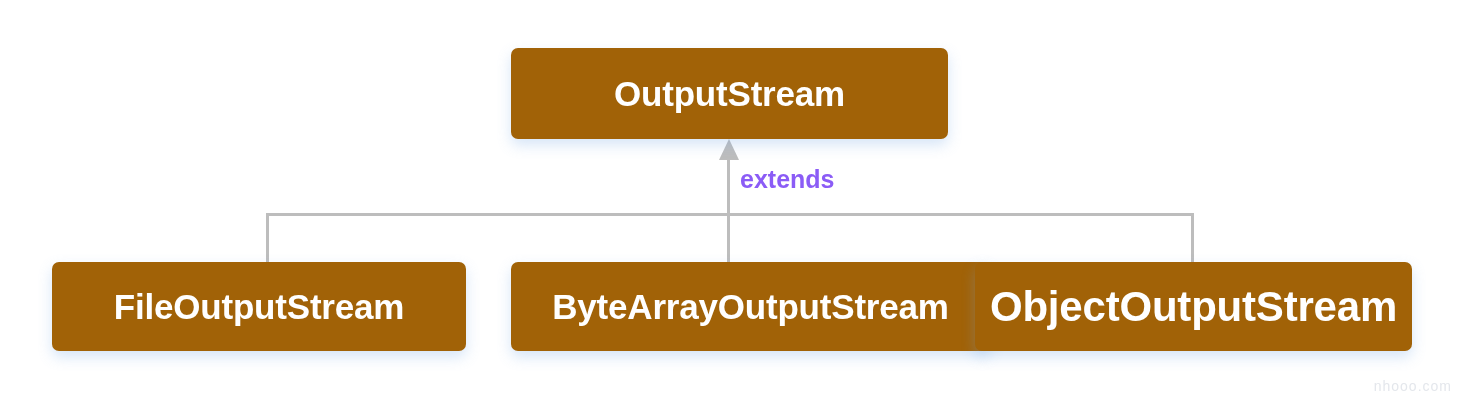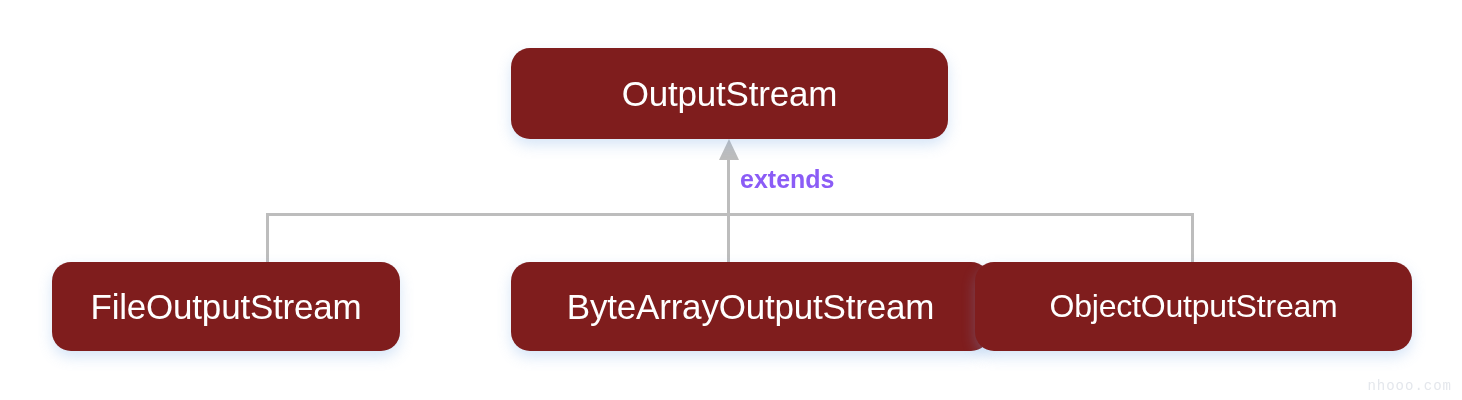--- a/index.html
+++ b/index.html
@@ -17,63 +17,63 @@
   #diagram {
     position: relative;
     width: 1462px;
     height: 400px;
   }
 
   
   .class-box {
     position: absolute;
     box-sizing: border-box;
-    background: #7f1d1d;
-    border-radius: 19px;
+    background: #a16207;
+    border-radius: 7px;
     display: flex;
     align-items: center;
     justify-content: center;
     color: #ffffff;
-    font-weight: normal;
+    font-weight: bold;
     letter-spacing: -0.2px;
     white-space: nowrap;
     box-shadow: 0 6px 14px rgba(120, 170, 230, 0.30);
     z-index: 3;
   }
 
   #box-outputstream {
     left: 511px;
     top: 48px;
     width: 437px;
     height: 91px;
     font-size: 35px;
   }
 
   #box-fileoutputstream {
     left: 52px;
     top: 262px;
-    width: 348px;
+    width: 414px;
     height: 89px;
     font-size: 35px;
   }
 
   #box-bytearrayoutputstream {
     left: 511px;
     top: 262px;
     width: 479px;
     height: 89px;
     font-size: 35px;
   }
 
   #box-objectoutputstream {
     left: 975px;
     top: 262px;
     width: 437px;
     height: 89px;
-    font-size: 32px;
+    font-size: 42px;
   }
 
   
   .connector {
     position: absolute;
     background: #bdbdbd;
     z-index: 1;
   }
 
   #connector-horizontal {
@@ -125,21 +125,21 @@
     font-weight: bold;
     color: #8b5cf6;
     white-space: nowrap;
     z-index: 4;
   }
 
   #watermark {
     position: absolute;
     right: 10px;
     bottom: 6px;
-    font-family: Liberation Mono, monospace;
+    font-family: Liberation Sans, sans-serif;
     font-size: 14px;
     color: #e4e7ec;
     letter-spacing: 1px;
     white-space: nowrap;
     z-index: 5;
   }
 </style>
 </head>
 <body>
 

